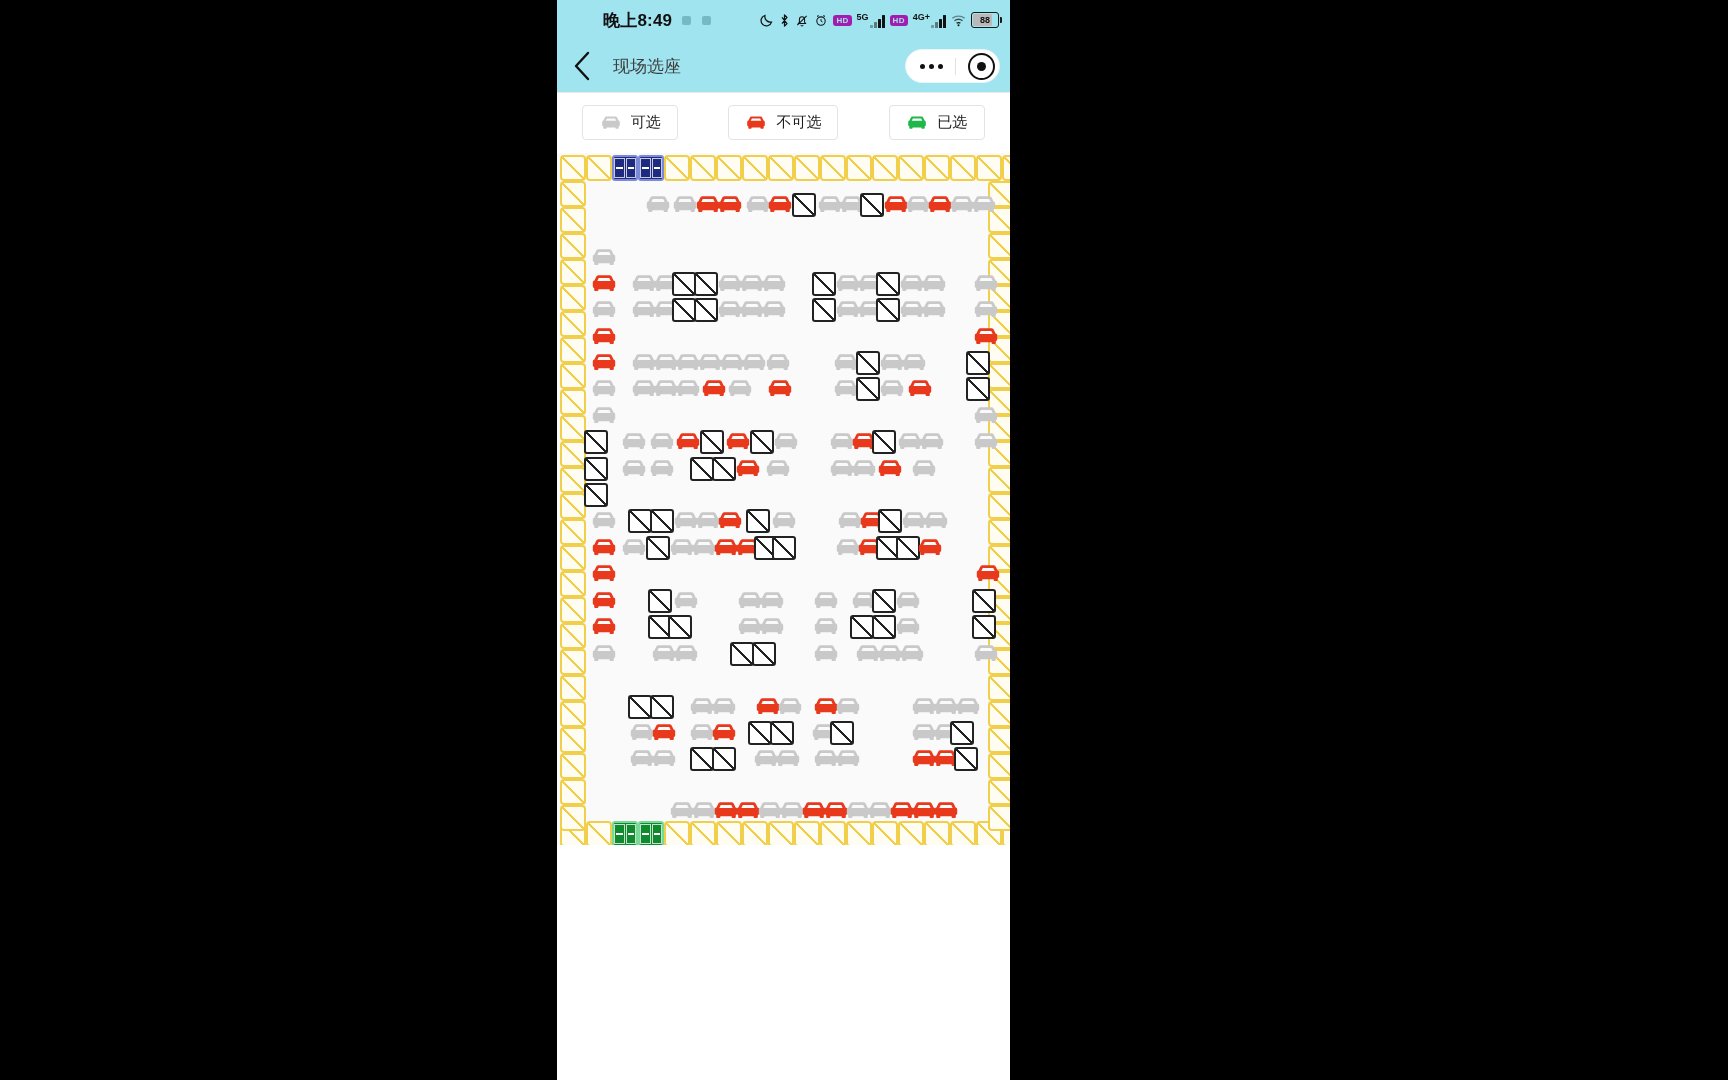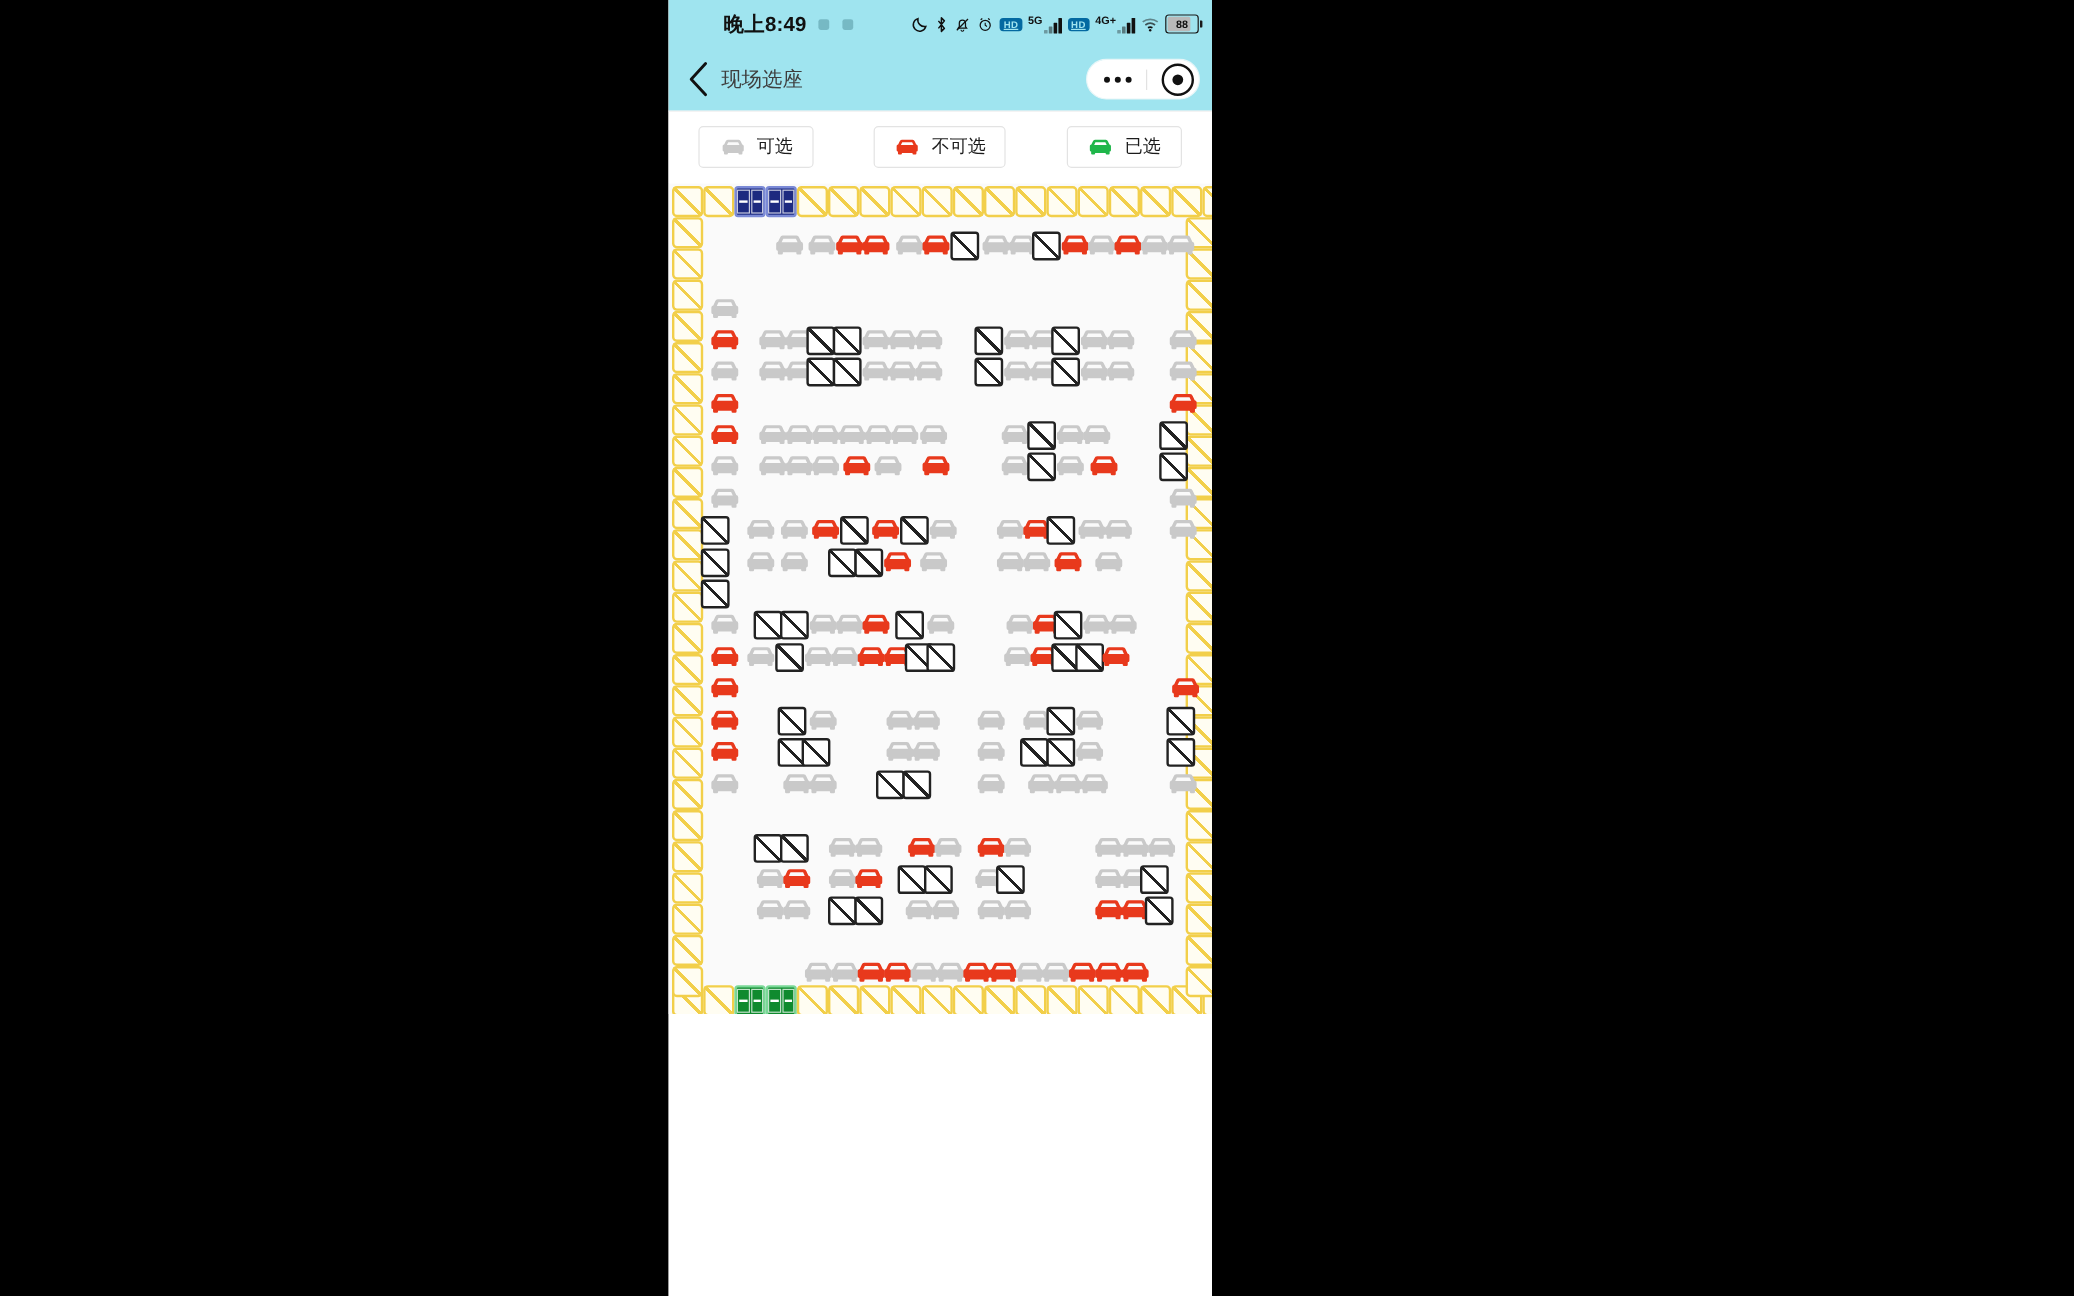--- a/index.html
+++ b/index.html
@@ -63,26 +63,25 @@
     margin-left: auto;
     display: flex;
     align-items: center;
     gap: 5px;
   }
   .sb-icn { display:block; }
   .badge-hd {
     font-size: 8px;
     font-weight: 700;
     color: #9fe4ef;
-    background: #0369a1;
+    background: #a21caf;
     border-radius: 3px;
     padding: 1px 3px 1px 3px;
     line-height: 9px;
     letter-spacing: .3px;
-    text-decoration: underline;
   }
   .net {
     display: flex;
     align-items: flex-end;
     gap: 1px;
   }
   .net-label {
     font-size: 9px;
     font-weight: 700;
     color: #111;
@@ -135,21 +134,21 @@
     position: relative;
   }
   .back-btn {
     width: 30px; height: 30px;
     display:flex; align-items:center; justify-content:center;
     cursor: pointer;
   }
   .nav-title {
     font-size: 17px;
     color: #3e3e3e;
-    margin-left: 4px;
+    margin-left: 16px;
     font-weight: 400;
   }
   .nav-caps {
     margin-left: auto;
     display: flex;
     align-items: center;
     background: #ffffff;
     border-radius: 18px;
     height: 32px;
     padding: 0 4px 0 14px;

